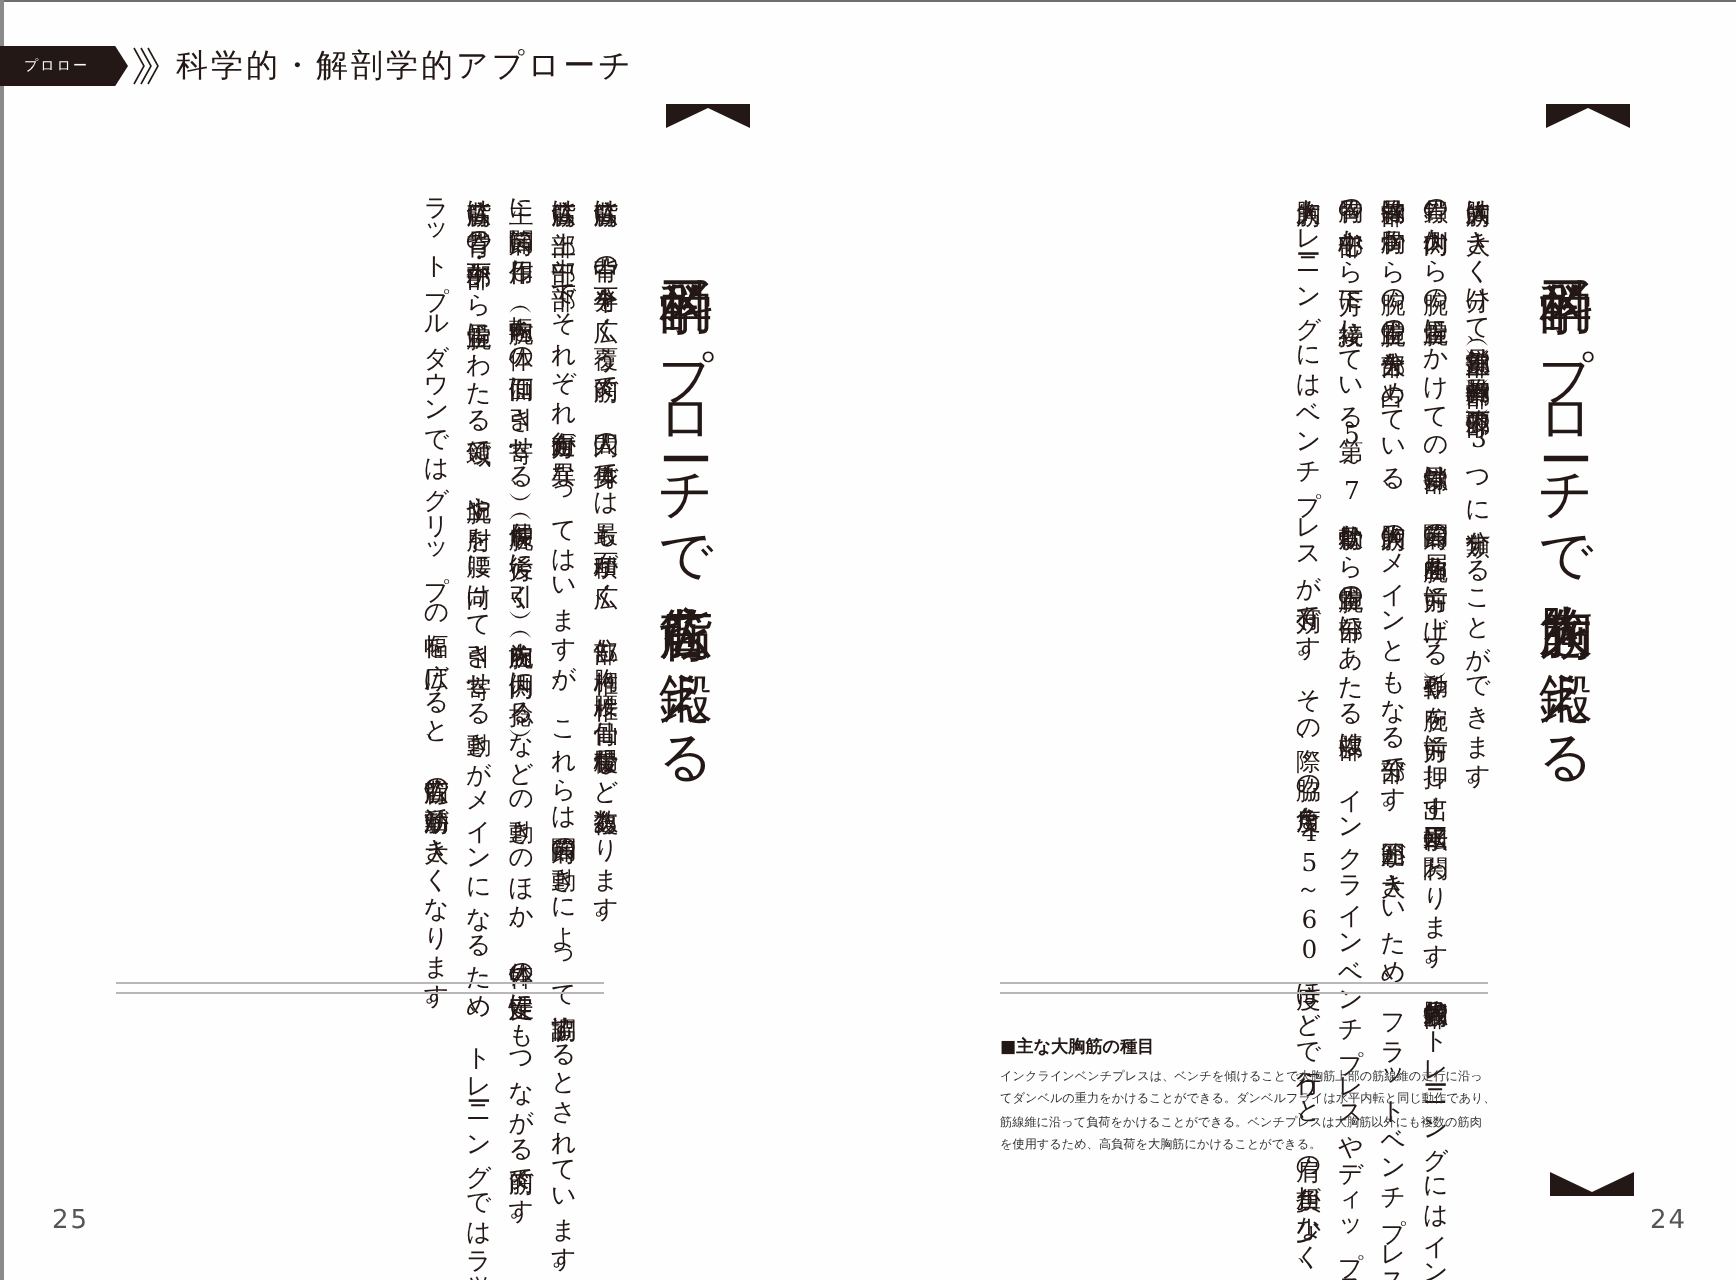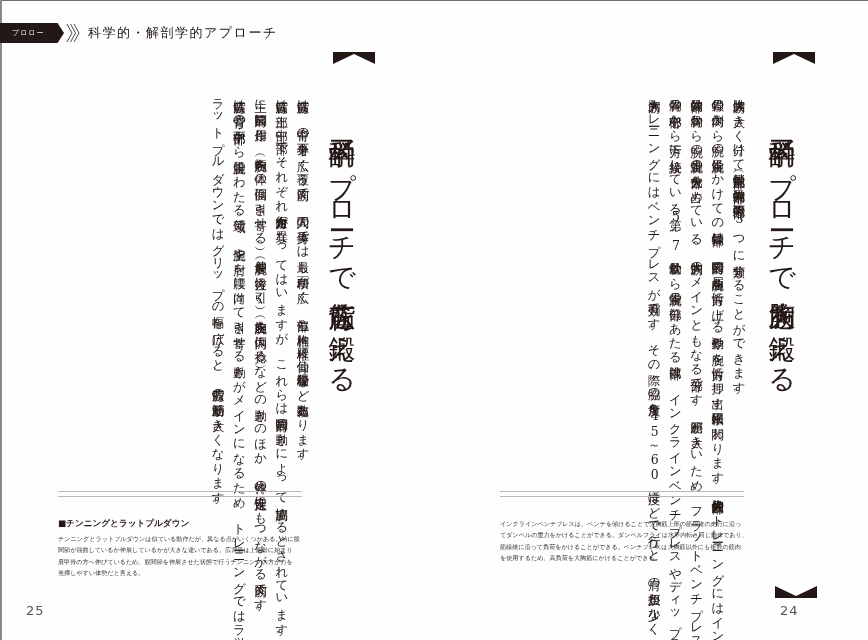--- a/index.html
+++ b/index.html
@@ -49,21 +49,21 @@
       width: 40px;
       position: relative;
       clip-path: polygon(0 0, 90% 0, 100% 50%, 90% 100%, 0 100%);
       letter-spacing: 1px;
     }
     .chapter-chevrons {
       margin-left: 2px;
       width: 14px; height: 20px;
     }
     .chapter-title {
-      font-size: 13px;
+      font-size: 16px;
       margin-left: 8px;
       letter-spacing: 1.5px;
       color: #231815;
     }
     
     .vt {
       writing-mode: vertical-rl;
       -webkit-writing-mode: vertical-rl;
       text-orientation: upright;
     }
@@ -126,21 +126,21 @@
       white-space: nowrap;
     }
     .page-num {
       position: absolute;
       font-family: "DejaVu Sans", "Liberation Sans", sans-serif;
       font-size: 13px;
       color: #555555;
       letter-spacing: 1px;
     }
     .page-left { left: 26px; top: 603px; }
-    .page-right { left: 780px; top: 603px; }
+    .page-right { left: 825px; top: 603px; }
   </style>
 </head>
 <body>
 
 <div class="spread">
   <div class="top-border"></div>
   <div class="left-border"></div>
 
   <div class="chapter-tab">
     <div class="chapter-label">プロローグ</div>
@@ -160,46 +160,40 @@
   <div class="body-text body-left vt">
     <p class="indent">広背筋は、背中の下半分を広く覆う筋肉で、人間の身体では最も面積が広く、部位も胸椎、腰椎、仙骨、腸骨稜など複数あります。</p>
     <p class="indent">広背筋は上部、中部、下部でそれぞれ走行方向が異なってはいますが、これらは肩関節の動きによって協調するとされています。</p>
     <p class="indent">主に肩関節に作用し、内転（腕を体の側面に引き寄せる）、伸展（腕を後方に引く）、内旋（腕を内側に捻る）などの動きのほか、体幹の安定性にもつながる筋肉です。</p>
     <p class="indent">広背筋は背骨の中部・下部から上腕骨にわたる領域で、上腕や肘を腰に向けて引き寄せる動きがメインになるため、トレーニングではラットプルダウンやチンニング（懸垂）などの種目が効果的です。</p>
     <p class="indent">ラットプルダウンではグリップの幅を広げると、広背筋の筋活動が大きくなります。</p>
   </div>
 
   <div class="sep sep-left"></div>
 
-  <div class="note note-left">
-    <div class="note-title">■チンニングとラットプルダウン</div>
-    <p class="note-body">チンニングとラットプルダウンは似ている動作だが、異なる点がいくつかある。特に股</p>
-    <p class="note-body">関節が屈曲しているか伸展しているかが大きな違いである。広背筋は上腕骨に始まり</p>
-    <p class="note-body">肩甲骨の方へ伸びているため、股関節を伸展させた状態で行うチンニングの方が力を</p>
-    <p class="note-body">発揮しやすい体勢だと言える。</p>
-  </div>
 
   <div class="page-num page-left">25</div>
 
   <svg class="bracket" style="left:773px; top:52px;" viewBox="0 0 42 12">
     <polygon points="0,0 0,12 21,2 42,12 42,0 21,0" fill="#231815"></polygon>
   </svg>
   <div class="heading heading-right vt">科学的アプローチで大胸筋を鍛える</div>
 
   <div class="body-text body-right vt">
     <p class="indent">大胸筋は大きく分けて鎖骨部（上部）、胸骨部（中部）、腹部（下部）の3つに分類することができます。</p>
     <p class="indent">鎖骨の内側から腕の上腕骨にかけての鎖骨部は、肩関節の屈曲（腕を前方に上げる動作）や腕を前方に押し出す水平回転に関わります。大胸筋鎖骨部のトレーニングにはインクライン系のプレスでよく刺激されます。</p>
     <p class="indent">胸骨部は胸骨から腕の上腕骨の大部分を占めている、大胸筋のメインともなる部分です。範囲が大きいため、フラットベンチプレスやプッシュアップなどの基本種目で刺激されます。</p>
     <p class="indent">胸骨の中心部から下方に接続している第5～7軟肋骨から上腕骨の部分にあたる腹部は、インクラインベンチプレスやディップスなどが有効です。</p>
     <p class="indent">大胸筋トレーニングにはベンチプレスが有効です。その際、脇の角度を45～60度ほどで行うと、肩の負担が少なく、効果的に負荷をかけられます。</p>
   </div>
 
   <div class="sep sep-right"></div>
 
   <div class="note note-right">
+    <div class="note-title">■主な大胸筋の種目</div>
     <p class="note-body">インクラインベンチプレスは、ベンチを傾けることで大胸筋上部の筋線維の走行に沿っ</p>
     <p class="note-body">てダンベルの重力をかけることができる。ダンベルフライは水平内転と同じ動作であり、</p>
     <p class="note-body">筋線維に沿って負荷をかけることができる。ベンチプレスは大胸筋以外にも複数の筋肉</p>
     <p class="note-body">を使用するため、高負荷を大胸筋にかけることができる。</p>
   </div>
 
   <svg class="bracket" style="left:775px; top:586px;" viewBox="0 0 42 12">
     <polygon points="0,0 0,12 21,12 42,12 42,0 21,10" fill="#231815"></polygon>
   </svg>
 

